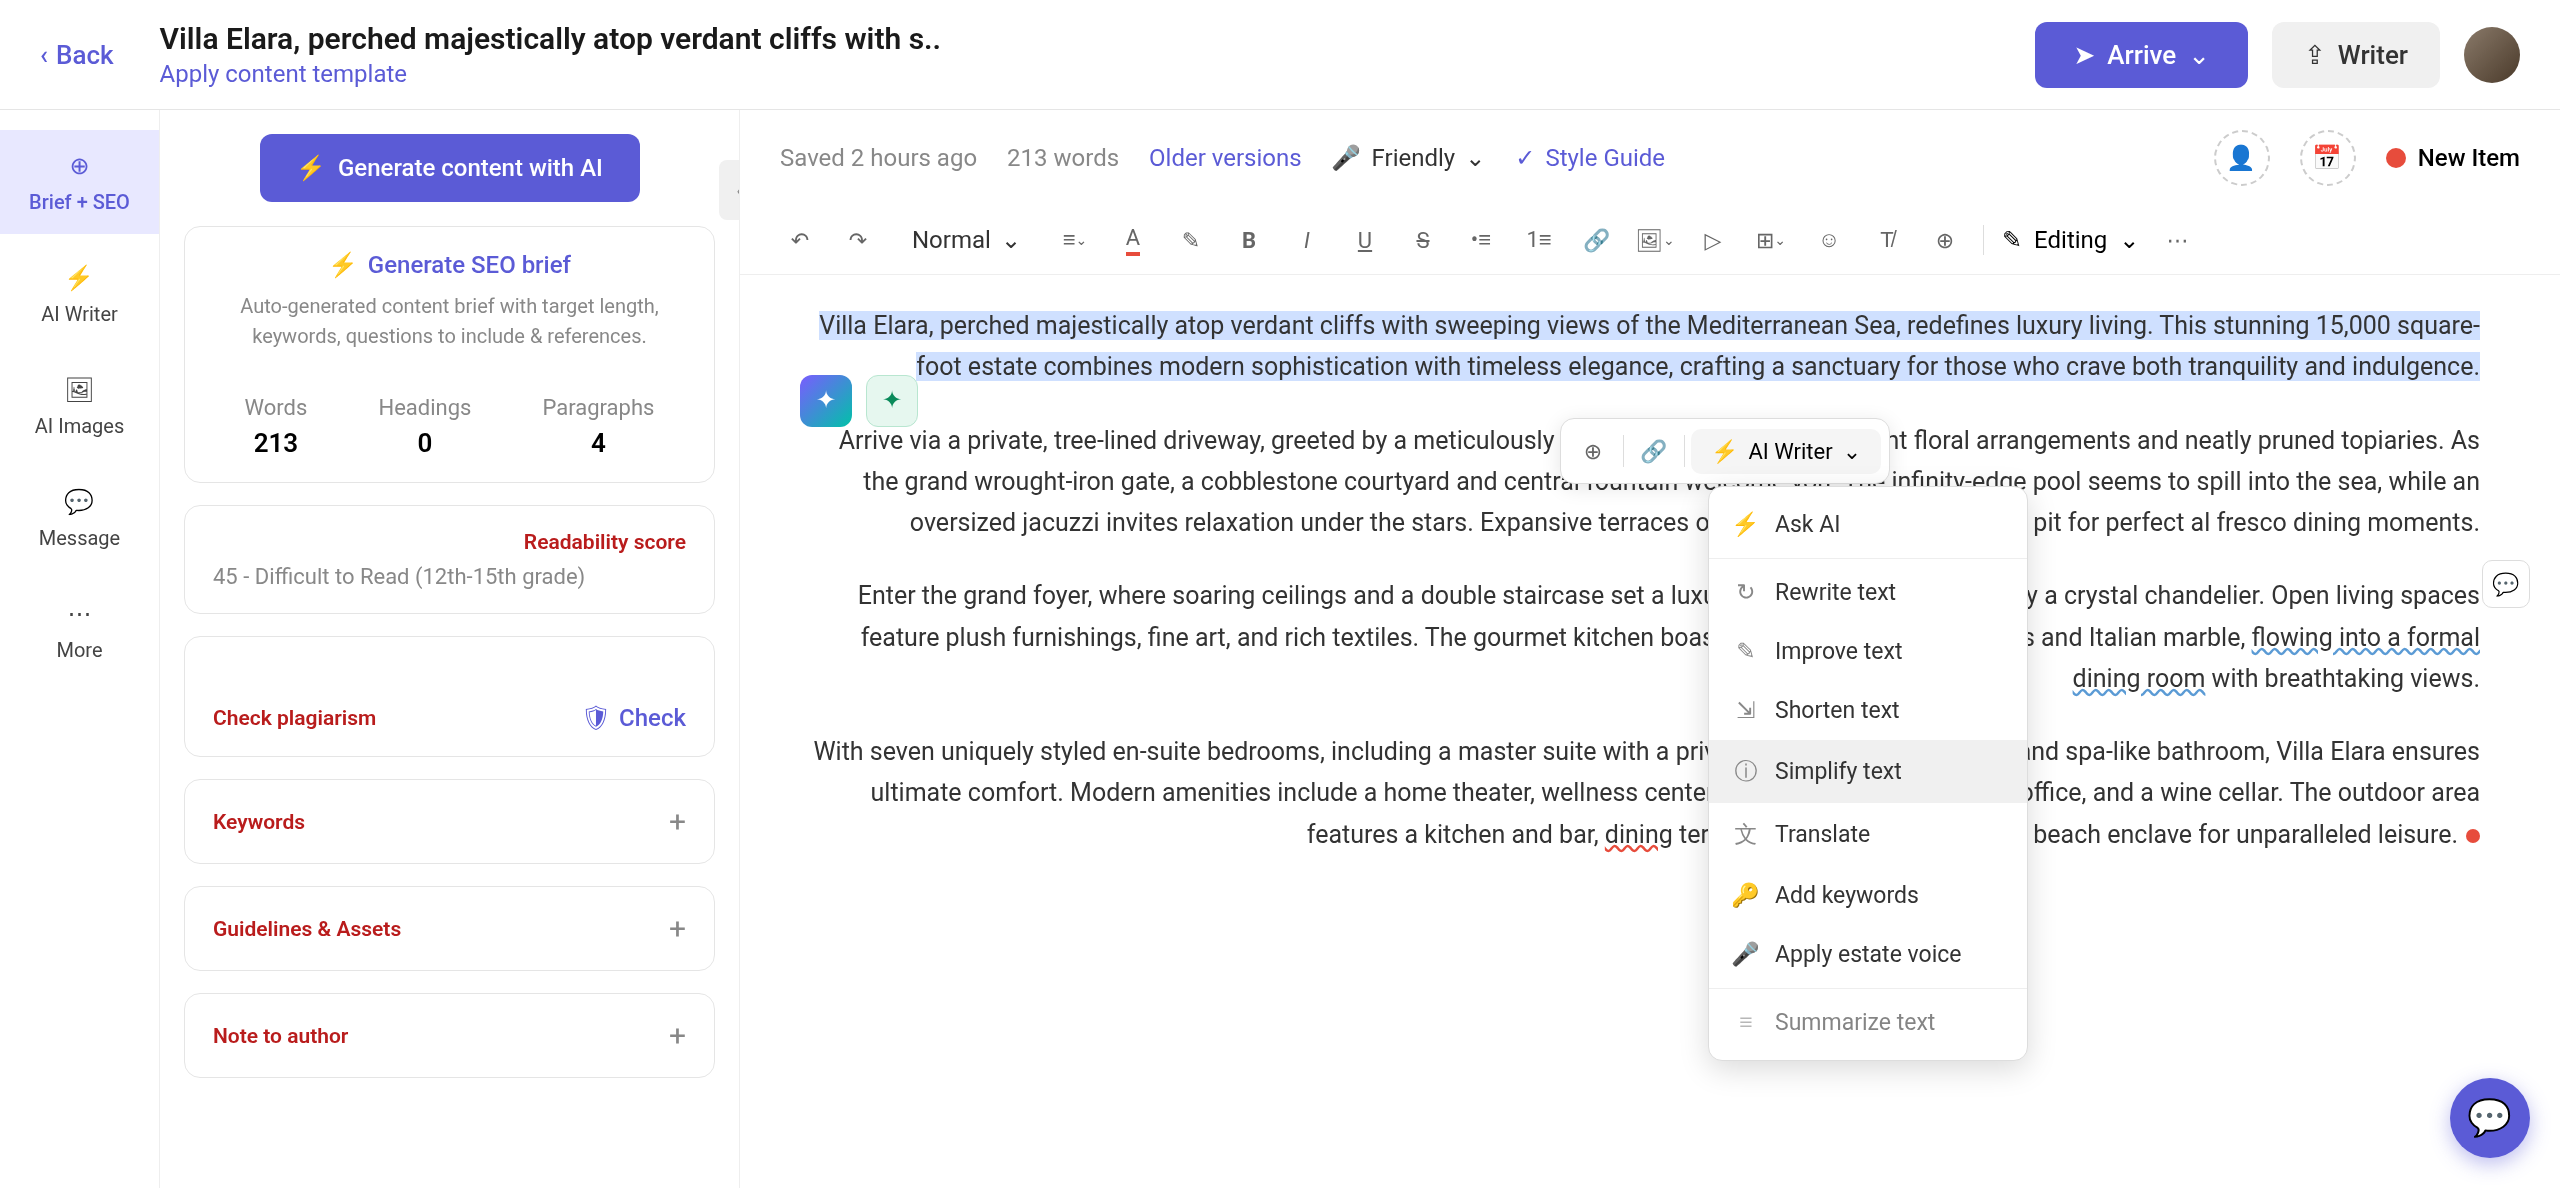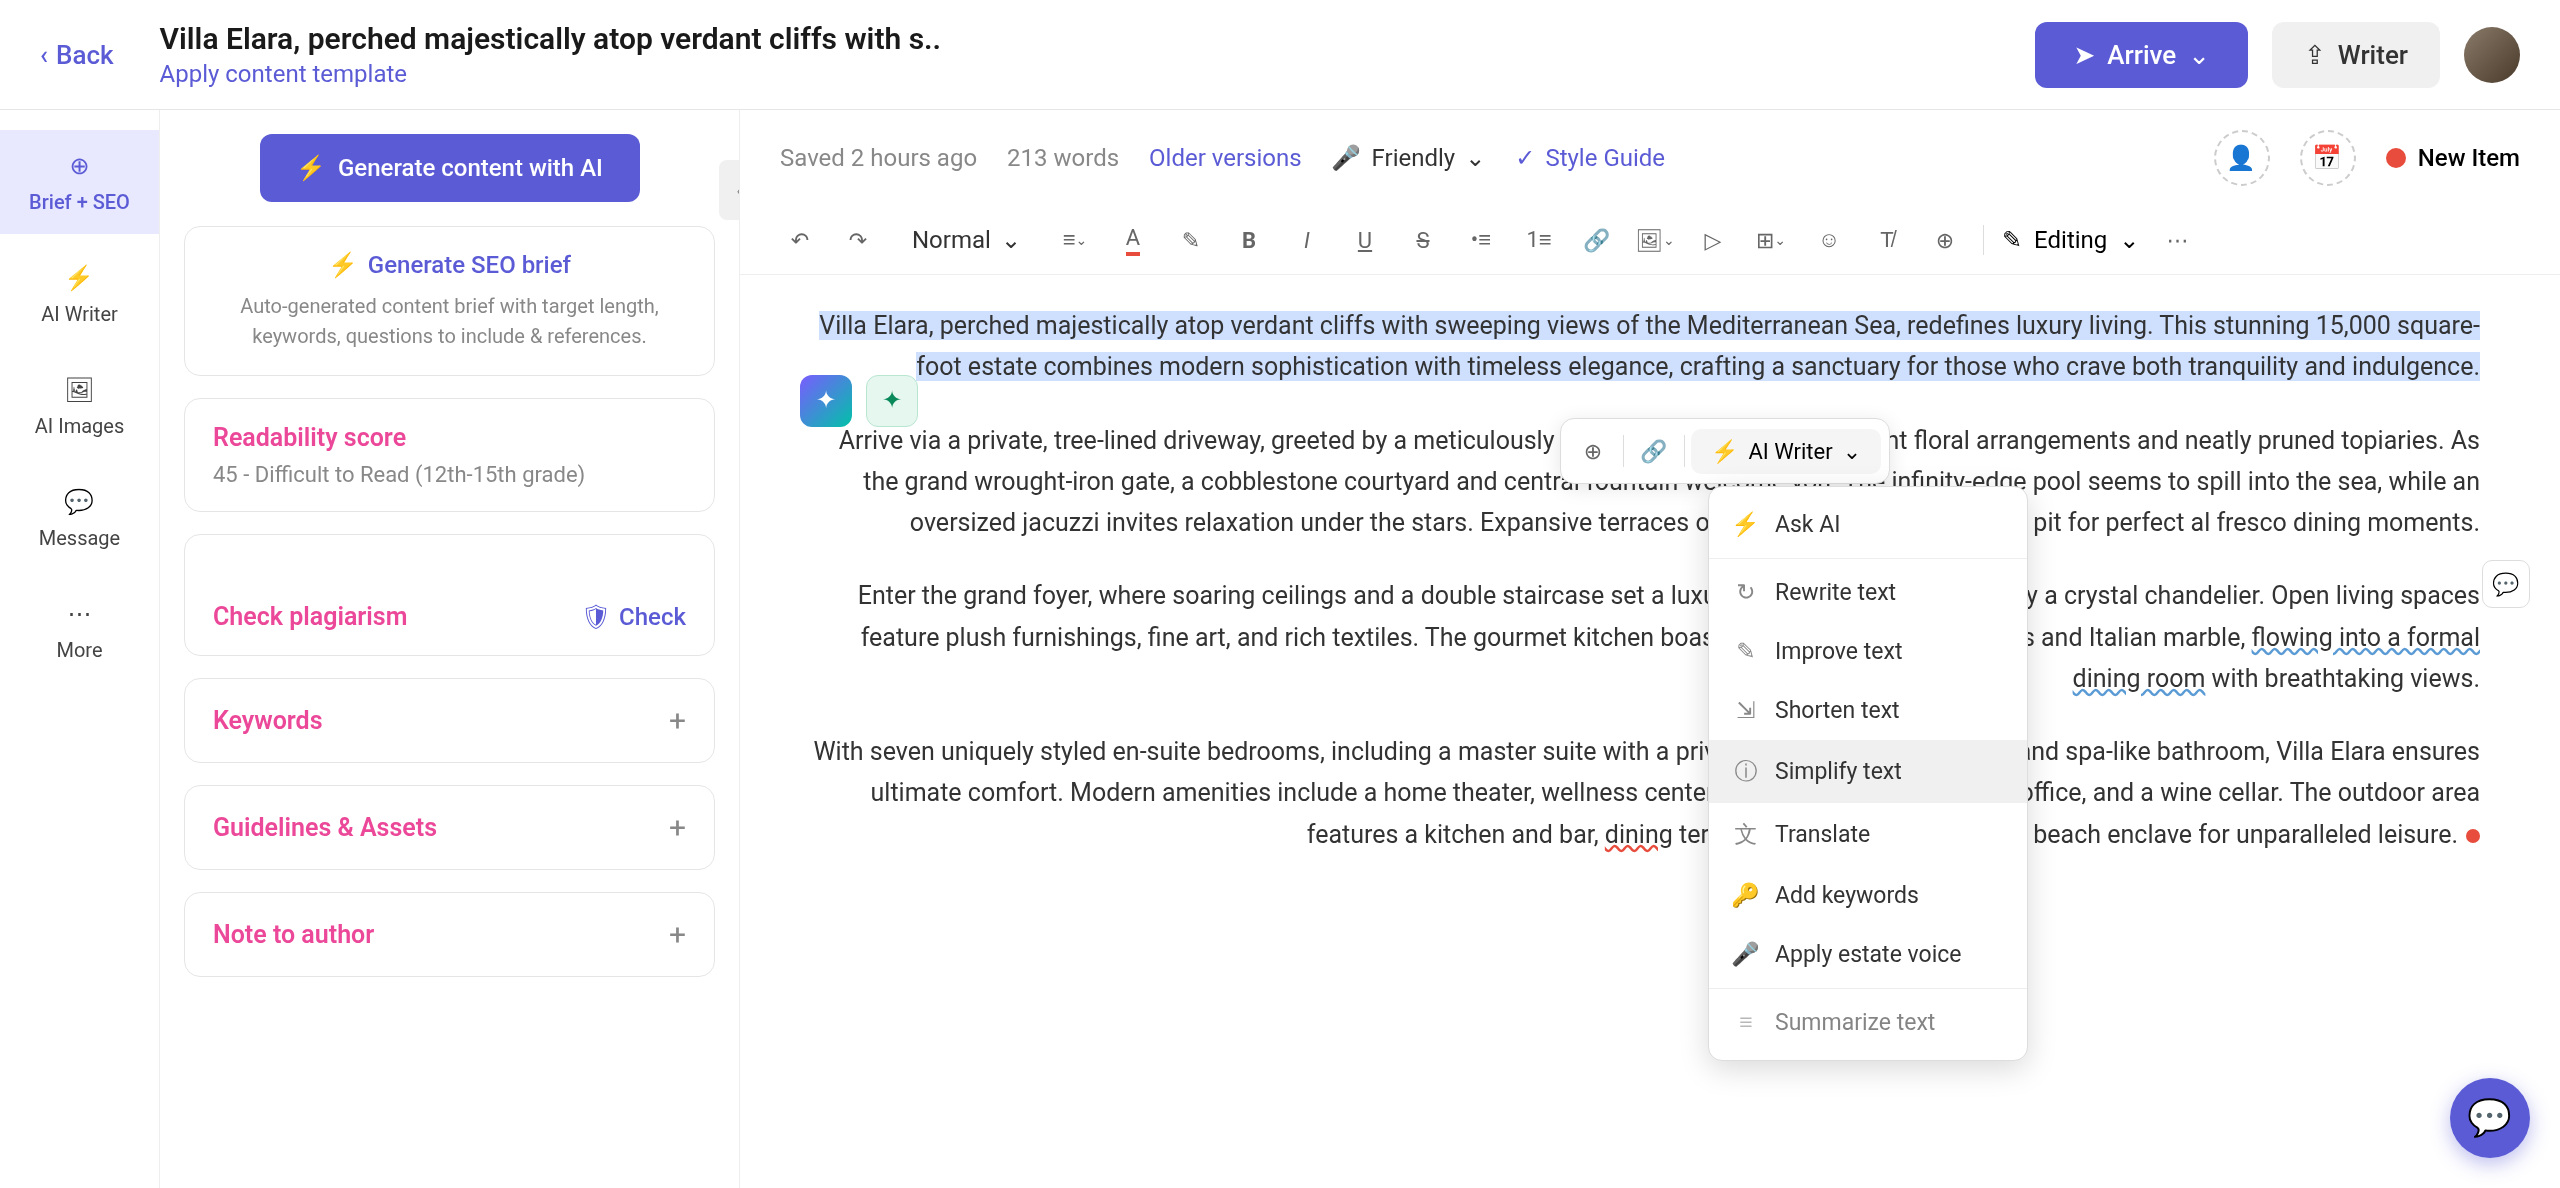--- a/index.html
+++ b/index.html
@@ -25,21 +25,21 @@
 .side-panel { width: 580px; padding: 24px; border-right: 1px solid #eee; overflow-y: auto; position: relative; }
 .gen-content-btn { background: #5b5bd6; color: #fff; border: none; padding: 20px 32px; border-radius: 12px; font-size: 24px; font-weight: 500; display: flex; align-items: center; justify-content: center; gap: 12px; cursor: pointer; width: 380px; margin: 0 auto 24px; }
 .seo-brief-card { background: #fff; border: 1px solid #e5e5e5; border-radius: 16px; padding: 24px; margin-bottom: 22px; }
 .seo-brief-link { color: #5b5bd6; font-size: 24px; font-weight: 500; display: flex; align-items: center; justify-content: center; gap: 10px; cursor: pointer; margin-bottom: 12px; }
 .seo-desc { color: #888; font-size: 20px; text-align: center; line-height: 1.5; }
 .stats-row { display: flex; justify-content: space-around; margin-top: 24px; padding-top: 20px; }
 .stat { text-align: center; }
 .stat-label { color: #888; font-size: 22px; margin-bottom: 8px; }
 .stat-val { font-size: 26px; font-weight: 600; }
 .panel-card { background: #fff; border: 1px solid #e5e5e5; border-radius: 16px; padding: 24px 28px; margin-bottom: 22px; }
-.panel-card-title { font-size: 25px; font-weight: 600; color: #ec4899; margin-bottom: 10px; }
+.panel-card-title { font-size: 21px; font-weight: 600; color: #b91c1c; margin-bottom: 10px; text-align: right; }
 .readability-val { color: #888; font-size: 22px; }
 .plag-row { display: flex; justify-content: space-between; align-items: center; margin-top: 43px; }
 .check-link { color: #5b5bd6; font-size: 24px; font-weight: 500; display: flex; align-items: center; gap: 8px; cursor: pointer; }
 .expand-card { display: flex; justify-content: space-between; align-items: center; cursor: pointer; }
 .plus-icon { color: #888; font-size: 30px; }
 
 .collapse-handle { position: absolute; right: -20px; top: 50px; width: 40px; height: 60px; background: #f0f0f0; border-radius: 8px; display: flex; align-items: center; justify-content: center; cursor: pointer; color: #888; }
 
 .editor-area { flex: 1; display: flex; flex-direction: column; position: relative; text-align: right; }
 .editor-topbar { display: flex; align-items: center; padding: 20px 40px; gap: 30px; }
@@ -145,20 +145,34 @@
       <span class="bolt" style="color:#fff">⚡</span>
       <span>Generate content with AI</span>
     </button>
 
     <div class="seo-brief-card">
       <div class="seo-brief-link">
         <span class="bolt">⚡</span>
         <span>Generate SEO brief</span>
       </div>
       <div class="seo-desc">Auto-generated content brief with target length, keywords, questions to include &amp; references.</div>
+      <div class="stats-row">
+        <div class="stat">
+          <div class="stat-label">Words</div>
+          <div class="stat-val">213</div>
+        </div>
+        <div class="stat">
+          <div class="stat-label">Headings</div>
+          <div class="stat-val">0</div>
+        </div>
+        <div class="stat">
+          <div class="stat-label">Paragraphs</div>
+          <div class="stat-val">4</div>
+        </div>
+      </div>
     </div>
 
     <div class="panel-card">
       <div class="panel-card-title">Readability score</div>
       <div class="readability-val">45 - Difficult to Read (12th-15th grade)</div>
     </div>
 
     <div class="panel-card">
       <div class="plag-row">
         <div class="panel-card-title" style="margin:0">Check plagiarism</div>

